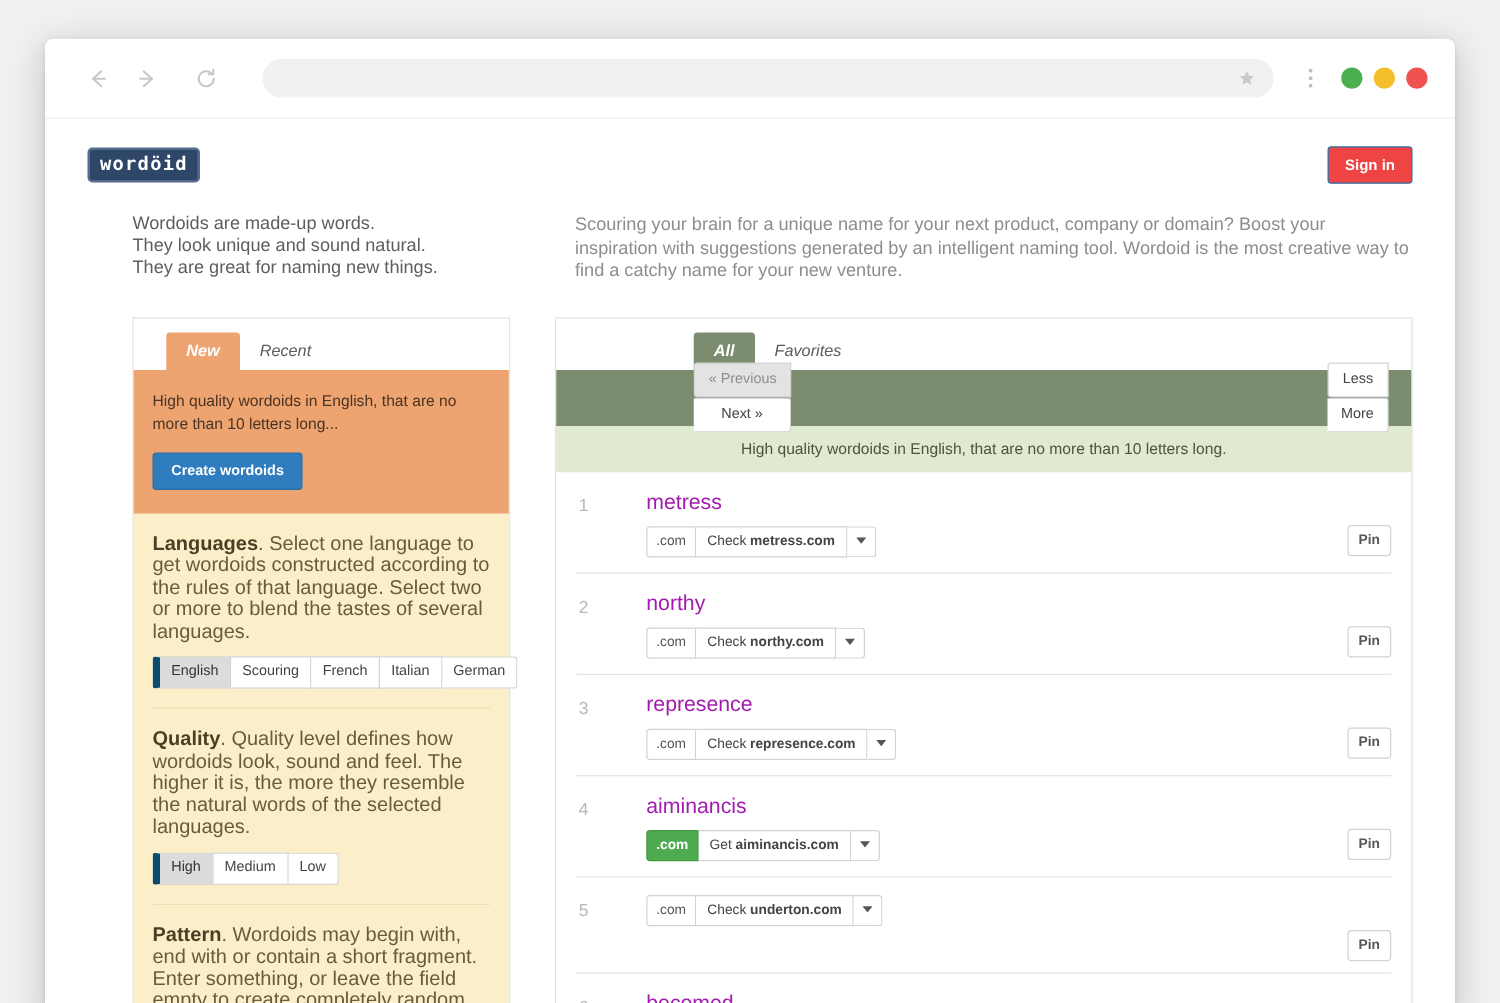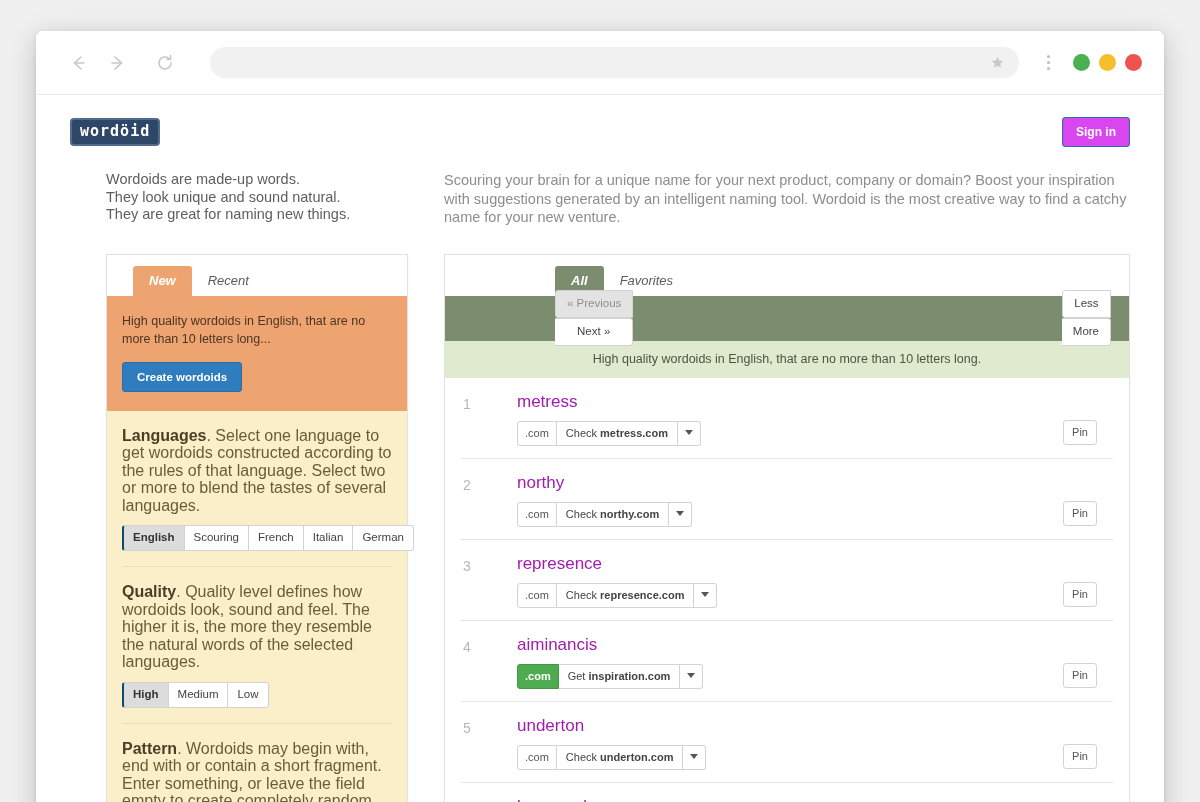--- a/index.html
+++ b/index.html
@@ -102,33 +102,34 @@
   .logo-text {
     font-family: "DejaVu Sans Mono", monospace;
     font-size: 15px;
     letter-spacing: 1px;
     color: #ffffff;
     font-weight: bold;
     display: block;
   }
 
   .signin-btn {
-    background: #d946ef;
+    background: #ef4444;
     border: 1px solid #2a6ea9;
     border-radius: 3px;
     color: #ffffff;
     font-size: 12px;
     font-weight: bold;
     padding: 7px 13px;
     cursor: pointer;
   }
 
   .intro {
     display: flex;
     margin-top: 24px;
+    gap: 16px;
   }
   .intro-left {
     width: 338px;
     flex: 0 0 338px;
     padding-left: 36px;
   }
   .intro-line {
     font-size: 14.5px;
     color: #5e5e5e;
     line-height: 17.5px;
@@ -227,21 +228,21 @@
   .btn-group .gbtn {
     background: #ffffff;
     border: 1px solid #d3d3d3;
     border-left: none;
     font-size: 11.5px;
     color: #444444;
     padding: 4px 9px 5px;
     cursor: pointer;
     line-height: 15px;
   }
-  .btn-group .gbtn:first-child { border-left: 2px solid #0c4a6e; border-radius: 3px 0 0 3px; font-weight: bold; }
+  .btn-group .gbtn:first-child { border-left: 6px solid #0c4a6e; border-radius: 3px 0 0 3px; }
   .btn-group .gbtn:last-child  { border-radius: 0 3px 3px 0; }
   .btn-group .gbtn.sel { background: #dcdcdc; color: #333333; }
 
   
   .toolbar-olive {
     background: #7b8d6e;
     height: 45px;
     display: flex;
     align-items: center;
     padding: 0 18px 0 110px;
@@ -337,30 +338,31 @@
   .caret {
     width: 0; height: 0;
     border-left: 4px solid transparent;
     border-right: 4px solid transparent;
     border-top: 5px solid #555555;
     display: block;
   }
 
   .pin-btn {
     position: absolute;
-    right: 16px;
+    right: 0;
     top: 42px;
     background: #ffffff;
     border: 1px solid #d3d3d3;
     border-radius: 3px;
     font-size: 11px;
     color: #555555;
     padding: 4px 8px 5px;
     line-height: 14px;
     cursor: pointer;
+    font-weight: bold;
   }
 </style>
 </head>
 <body>
 
 <div class="browser-window">
 
   <div class="chrome-bar">
     <div class="nav-btn">
       <svg width="20" height="20" viewBox="0 0 20 20">
@@ -540,33 +542,32 @@
               </div>
               <button class="pin-btn">Pin</button>
             </div>
 
             <div class="result-row">
               <div class="row-num">4</div>
               <div class="row-main">
                 <span class="word">aiminancis</span>
                 <span class="domain-group">
                   <span class="tld-badge avail">.com</span>
-                  <button class="check-btn"><span>Get</span> <span class="dname">inspiration.com</span></button>
+                  <button class="check-btn"><span>Get</span> <span class="dname">aiminancis.com</span></button>
                   <button class="caret-btn">
                       <i class="caret"></i>
                     </button>
                 </span>
               </div>
               <button class="pin-btn">Pin</button>
             </div>
 
             <div class="result-row">
               <div class="row-num">5</div>
               <div class="row-main">
-                <span class="word">underton</span>
                 <span class="domain-group">
                   <span class="tld-badge">.com</span>
                   <button class="check-btn"><span>Check</span> <span class="dname">underton.com</span></button>
                   <button class="caret-btn">
                       <i class="caret"></i>
                     </button>
                 </span>
               </div>
               <button class="pin-btn">Pin</button>
             </div>

